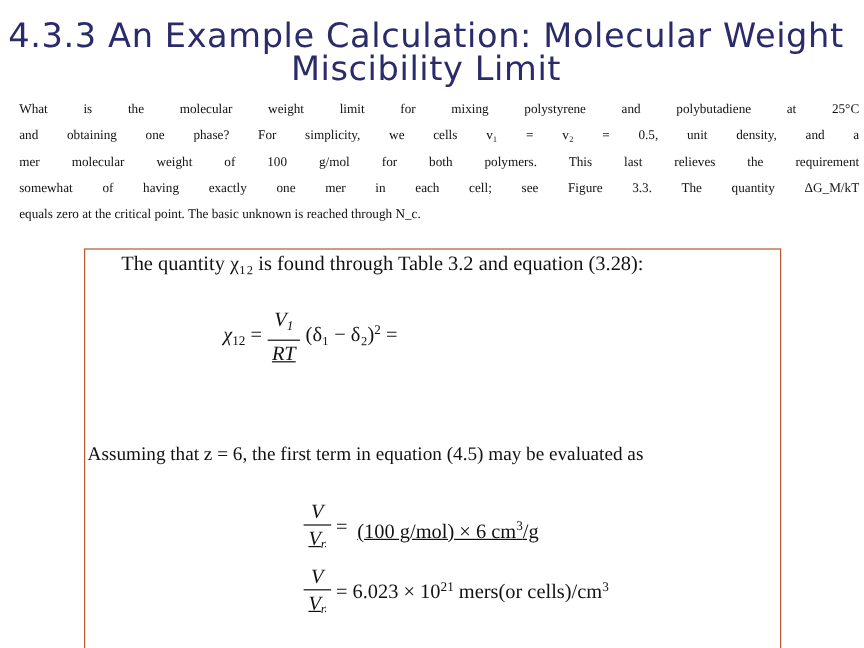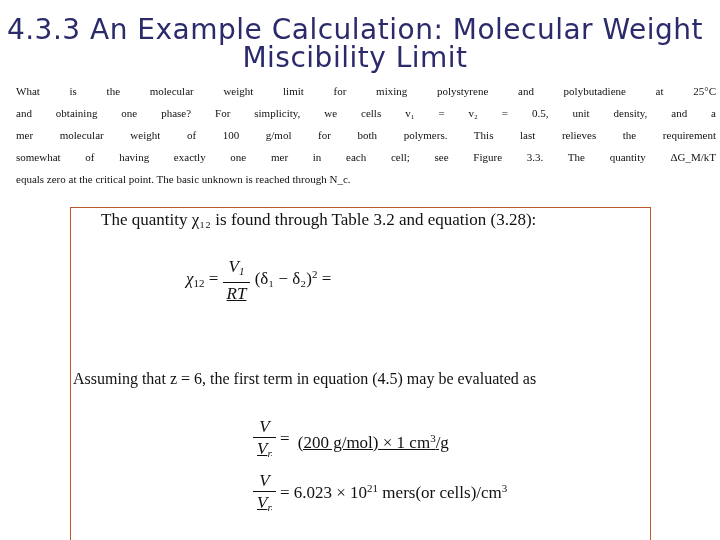--- a/index.html
+++ b/index.html
@@ -65,21 +65,21 @@
 
   <div class="abs" style="left:2px; top:162px; font-size:16px;">Assuming that z = 6, the first term in equation (4.5) may be evaluated as</div>
 
   <div class="abs eq" style="left:182px; top:208px;">
     <span class="frac">
       <span class="num it">V</span>
       <span class="den it"><span>V</span><sub>r</sub></span>
     </span>
     <span> = </span>
     <span class="frac">
-      <span class="den"><span>(200 g/mol) × 1 cm</span><sup>3</sup><span>/g</span></span>
+      <span class="den"><span>(100 g/mol) × 6 cm</span><sup>3</sup><span>/g</span></span>
     </span>
   </div>
 
   <div class="abs eq" style="left:182px; top:262px;">
     <span class="frac">
       <span class="num it">V</span>
       <span class="den it"><span>V</span><sub>r</sub></span>
     </span>
     <span>= 6.023 × 10</span><sup>21</sup><span>  mers(or cells)/cm</span><sup>3</sup>
   </div>

